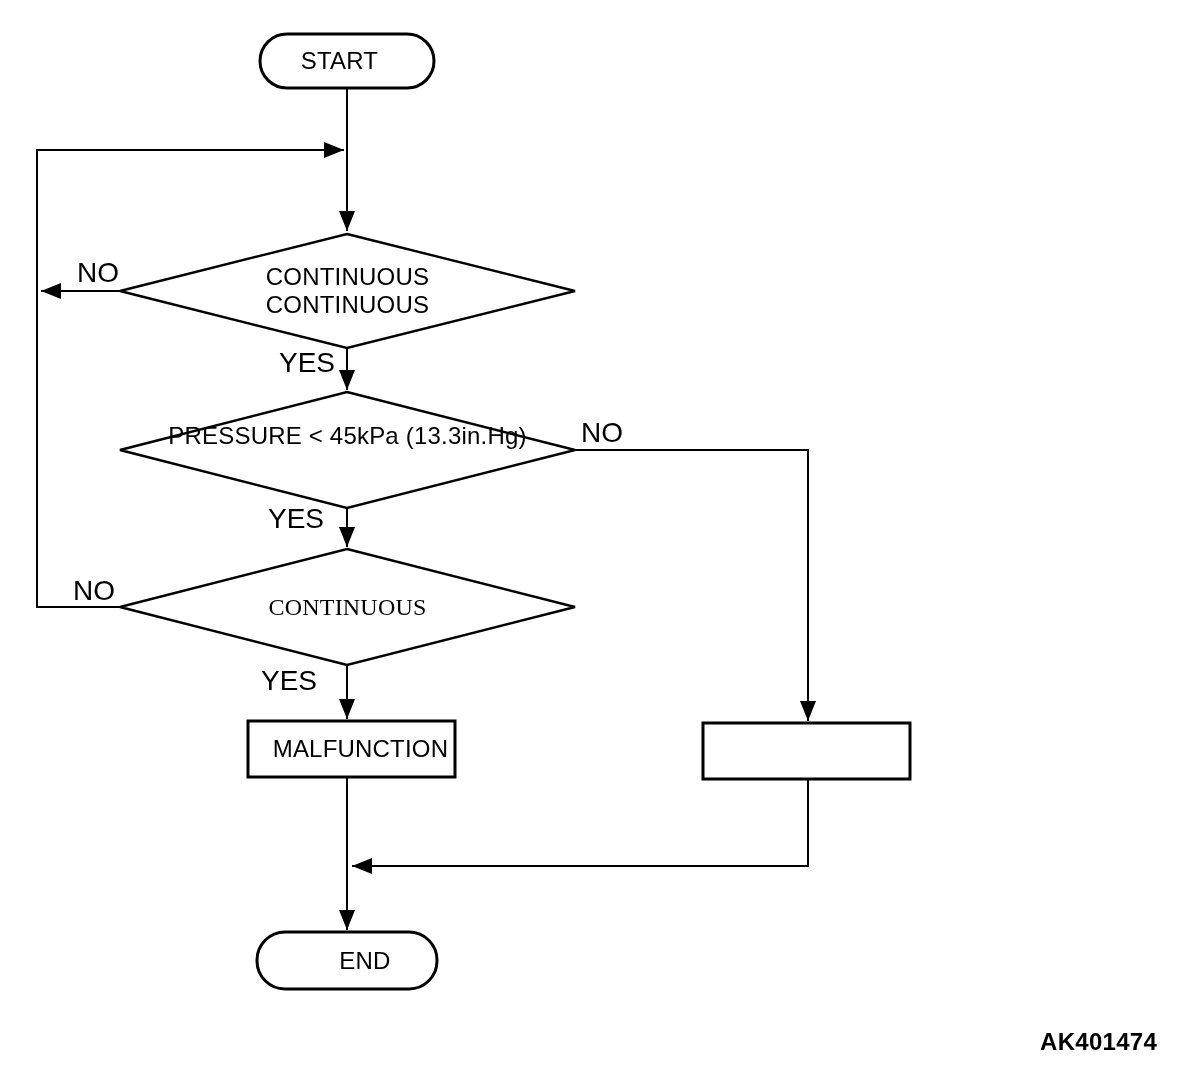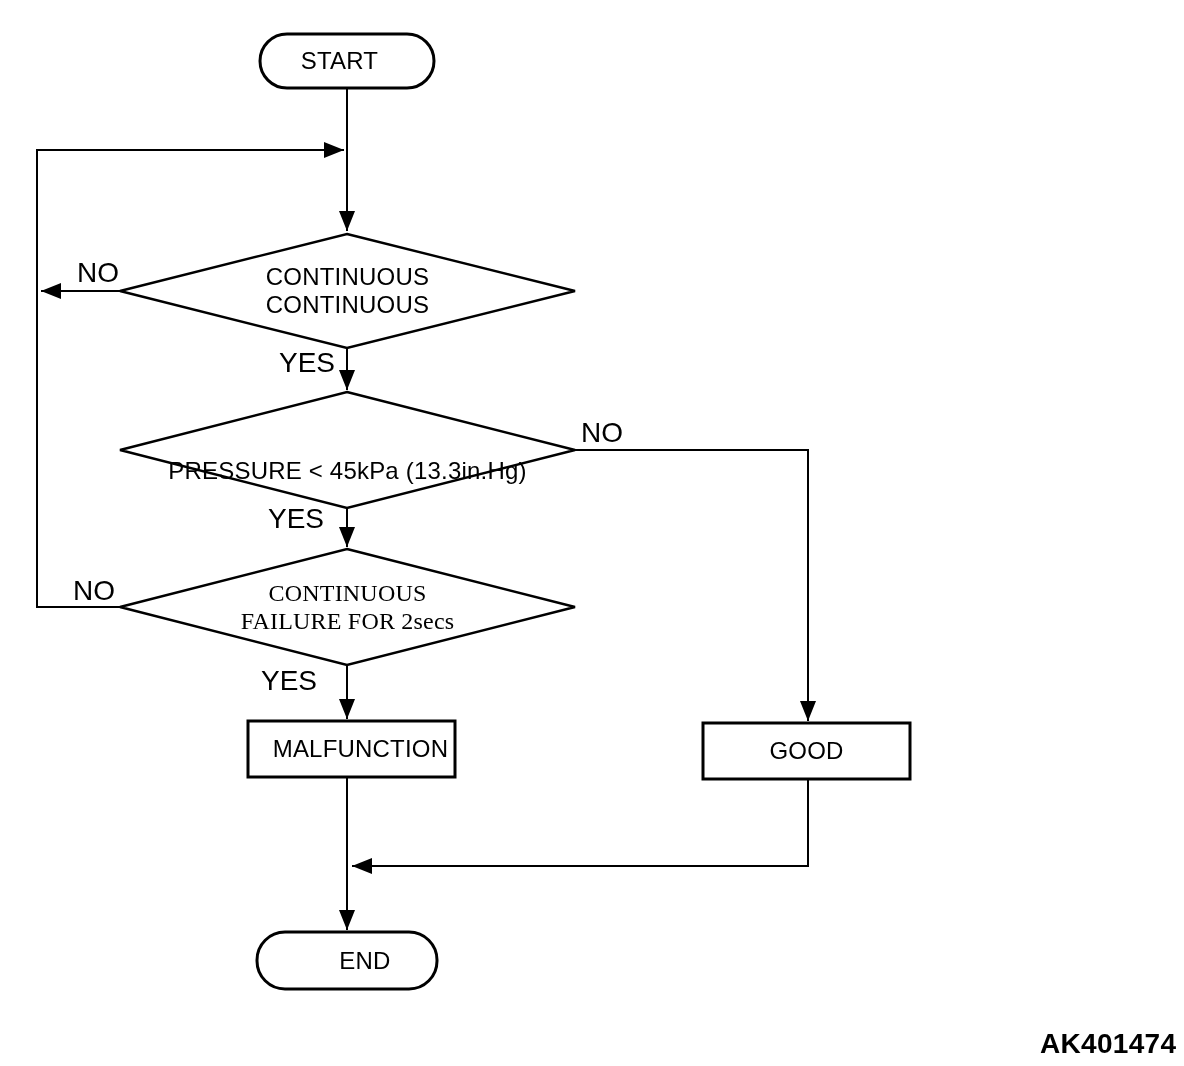--- a/index.html
+++ b/index.html
@@ -58,21 +58,21 @@
     transform: translate(-50%, -50%);
     font-size: 28px;
     line-height: 24px;
     white-space: nowrap;
     pointer-events: none;
   }
   .watermark {
     position: absolute;
     left: 1040px;
     top: 1028px;
-    font-size: 28px;
+    font-size: 24px;
     font-weight: bold;
     letter-spacing: 0.3px;
   }
 </style>
 </head>
 <body>
 
 <div class="stage">
 
   <svg width="1184" height="1066" viewBox="0 0 1184 1066">
@@ -103,36 +103,32 @@
 
   <div class="node-label" style="left:260px; top:34px; width:159px; height:54px;">
     <span>START</span>
   </div>
 
   <div class="node-label" style="left:120px; top:234px; width:455px; height:114px;">
     <span>CONTINUOUS</span>
     <span>CONTINUOUS</span>
   </div>
 
-  <div class="node-label" style="left:120px; top:369px; width:455px; height:116px;justify-content:flex-end;">
+  <div class="node-label" style="left:120px; top:378px; width:455px; height:116px;">
     <span>PRESSURE &lt; 45kPa (13.3in.Hg)</span>
   </div>
 
   <div class="node-label" style="left:120px; top:549px; width:455px; height:116px;font-family:Liberation Serif, serif;">
     <span>CONTINUOUS</span>
-    <span>FAILURE FOR 2secs</span>
   </div>
 
   <div class="node-label" style="left:248px; top:721px; width:207px; height:56px;padding-left:18px;">
     <span>MALFUNCTION</span>
   </div>
 
-  <div class="node-label" style="left:703px; top:723px; width:207px; height:56px;">
-    <span>GOOD</span>
-  </div>
 
   <div class="node-label" style="left:257px; top:932px; width:216px; height:57px;">
     <span>END</span>
   </div>
 
   <div class="edge-label" style="left:98px; top:273px;">NO</div>
   <div class="edge-label" style="left:307px; top:363px;">YES</div>
   <div class="edge-label" style="left:602px; top:433px;">NO</div>
   <div class="edge-label" style="left:296px; top:519px;">YES</div>
   <div class="edge-label" style="left:94px; top:591px;">NO</div>

